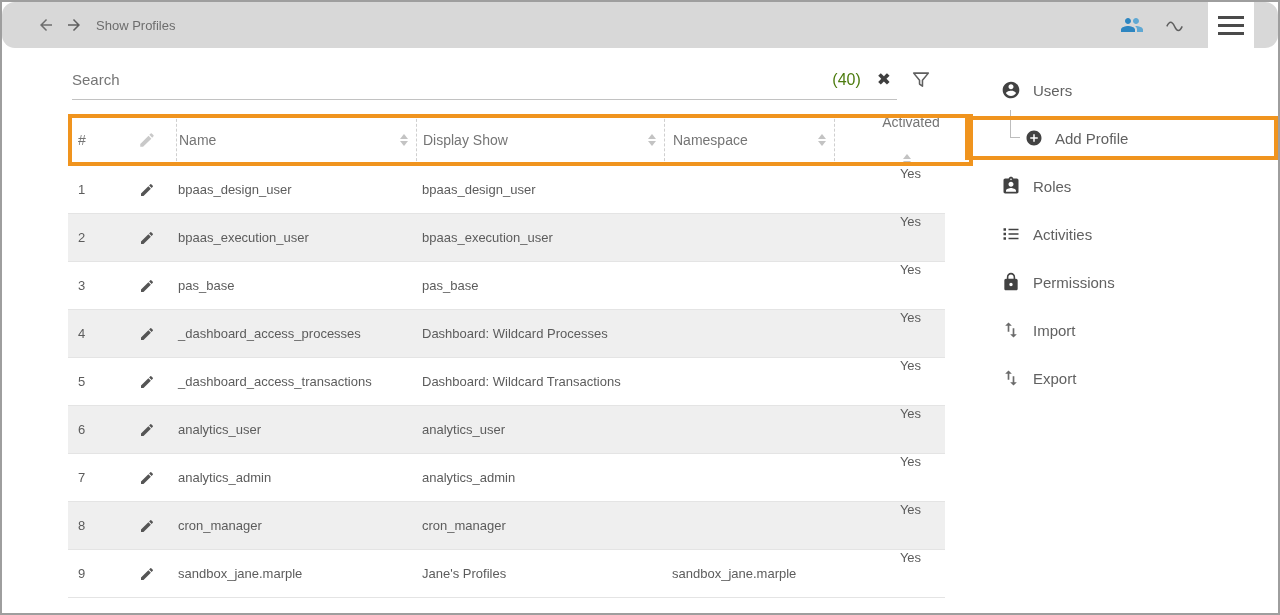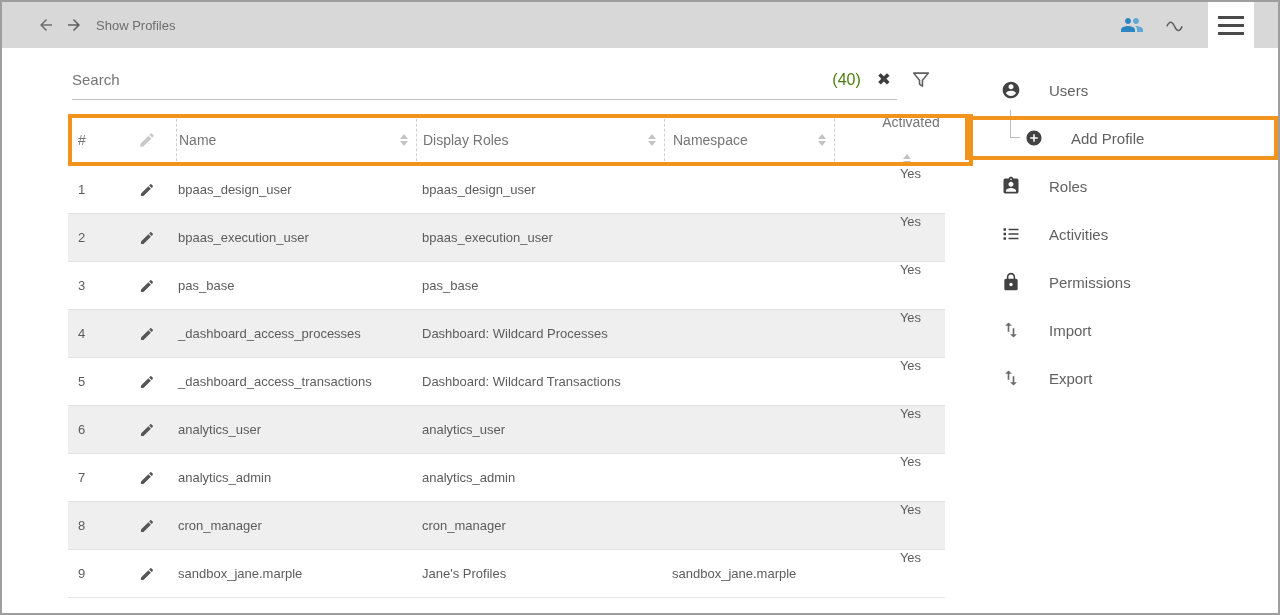--- a/index.html
+++ b/index.html
@@ -4,21 +4,21 @@
 <style>
   :root{
     --orange:#f0941e;
     --blue:#2a9fd6;
   }
   *{box-sizing:border-box;margin:0;padding:0;font-family:"Liberation Sans",sans-serif;}
   html,body{width:1280px;height:615px;background:#fff;}
   .window{position:absolute;inset:0;width:1280px;height:615px;border:2px solid #9e9e9e;background:#fff;overflow:hidden;}
 
   
-  .topbar{height:46px;background:#d8d8d8;display:flex;align-items:center;padding-left:34px;}
+  .topbar{height:46px;background:#d8d8d8;display:flex;align-items:center;padding-left:34px;border-radius:13px;}
   .nav-icon{display:inline-flex;align-items:center;justify-content:center;width:20px;height:20px;cursor:pointer;}
   .nav-icon + .nav-icon{margin-left:8px;}
   .topbar-title{margin-left:12px;font-size:13px;color:#6d6d6d;}
   .topbar-right{margin-left:auto;display:flex;align-items:center;height:46px;}
   .tb-icon{display:inline-flex;align-items:center;justify-content:center;width:24px;height:24px;margin-right:20px;cursor:pointer;}
   .menu-btn{width:46px;height:46px;background:#ffffff;display:flex;flex-direction:column;align-items:center;justify-content:center;gap:5px;margin-right:24px;cursor:pointer;}
   .menu-btn .bar{width:26px;height:3px;background:#4a4a4a;}
 
   .content{display:flex;height:567px;}
 
@@ -47,21 +47,21 @@
   .sort .up{width:0;height:0;border-left:4px solid transparent;border-right:4px solid transparent;border-bottom:5px solid #c3c3c3;}
   .sort .down{width:0;height:0;border-left:4px solid transparent;border-right:4px solid transparent;border-top:5px solid #c3c3c3;}
   .trow{display:flex;height:48px;background:#fff;border-bottom:1px solid #e4e4e4;}
   .trow.alt{background:#efefef;}
   .pencil{cursor:pointer;}
 
   
   .sidebar{flex:1;position:relative;padding-top:18px;background:#fff;}
   .side-item{position:relative;height:48px;display:flex;align-items:center;padding-left:56px;cursor:pointer;}
   .side-item .icon{width:20px;height:20px;display:inline-flex;color:#424242;flex:0 0 auto;}
-  .side-item .lbl{margin-left:28px;font-size:15px;color:#616161;}
+  .side-item .lbl{margin-left:12px;font-size:15px;color:#616161;}
   .side-item.active .icon,.side-item.active .lbl{color:var(--blue);}
   .side-item.child .icon{width:18px;height:18px;margin-left:24px;}
   .tree{position:absolute;left:65px;top:-4px;width:10px;height:28px;border-left:1px solid #bdbdbd;border-bottom:1px solid #bdbdbd;}
 
   
   .annotation{position:absolute;border:4px solid var(--orange);pointer-events:none;z-index:5;}
   .anno-header{left:0;top:0;width:905px;height:52px;}
   .anno-profiles{left:20px;right:0;top:68px;height:44px;}
 </style>
 </head>
@@ -131,21 +131,21 @@
               </svg>
           </div>
           <div class="hcell c-name bl">
             <span>Name</span>
             <span class="sort">
                 <span class="up"></span>
                 <span class="down"></span>
               </span>
           </div>
           <div class="hcell c-display bl">
-            <span>Display Roles</span>
+            <span>Display Show</span>
             <span class="sort">
                 <span class="up"></span>
                 <span class="down"></span>
               </span>
           </div>
           <div class="hcell c-namespace bl">
             <span>Namespace</span>
             <span class="sort">
                 <span class="up"></span>
                 <span class="down"></span>

